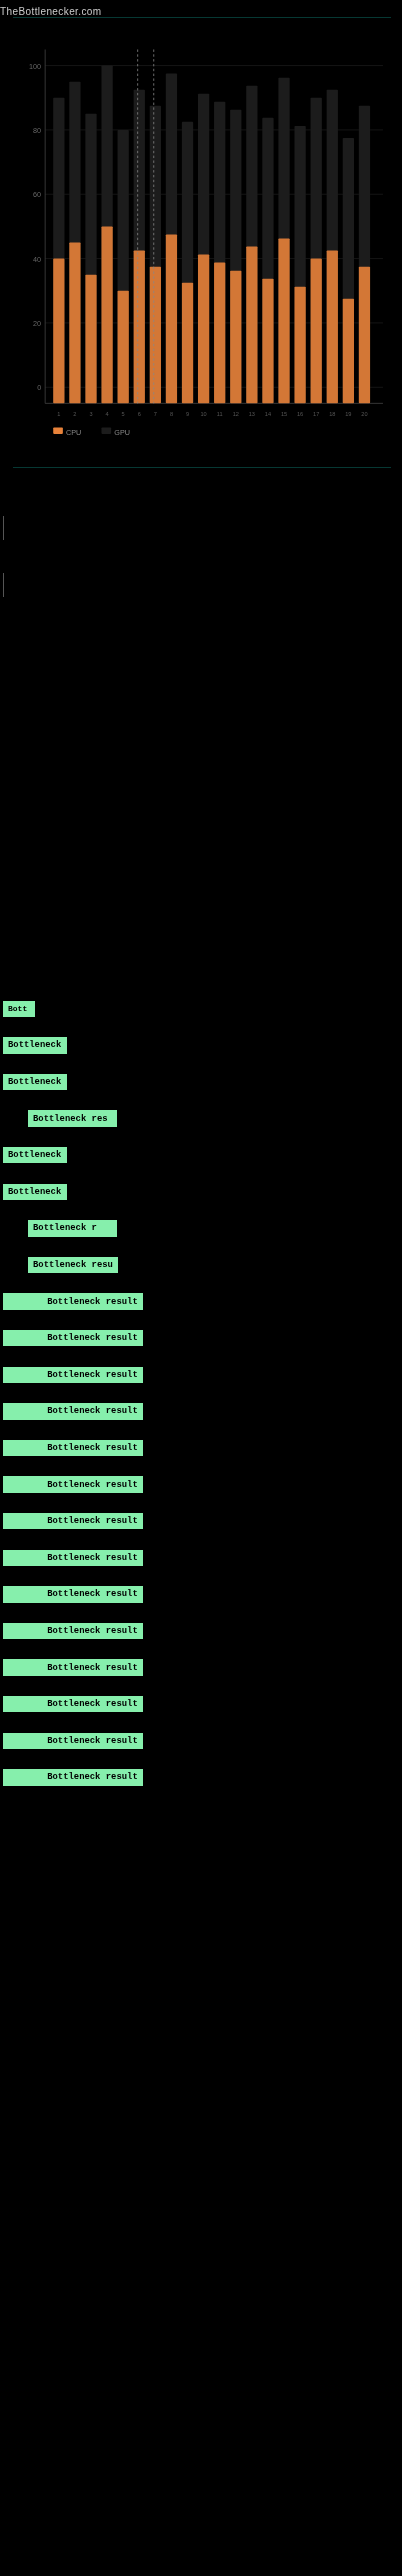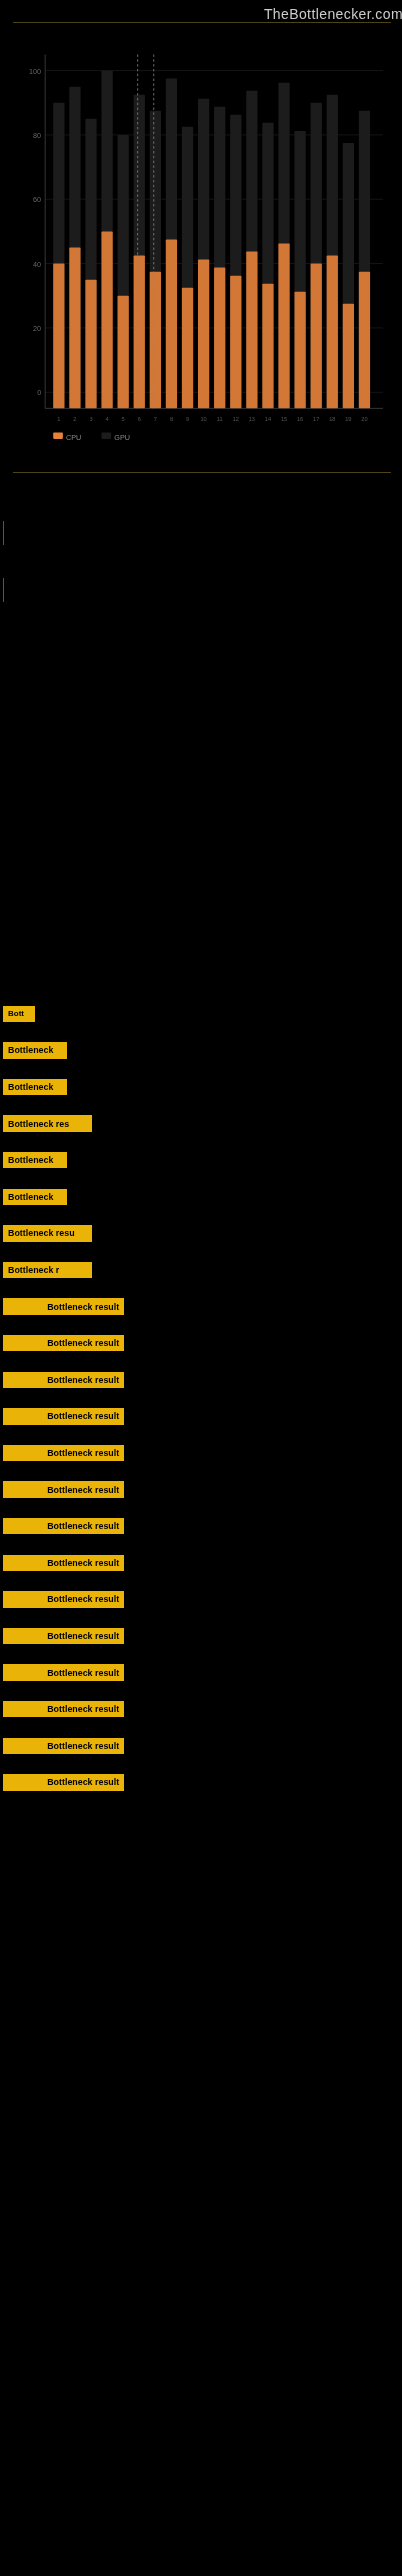--- a/index.html
+++ b/index.html
@@ -11,75 +11,77 @@
     body {
       background-color: #000000;
       width: 403px;
       min-height: 2576px;
       font-family: Arial, sans-serif;
       position: relative;
     }
 
     .site-title {
       color: #cccccc;
-      font-size: 14px;
-      text-align: right;
+      font-size: 10px;
+      text-align: left;
       padding-top: 6.4px;
       letter-spacing: 0.4px;
     }
 
     
     .results-section {
       padding: 8px 0;
     }
 
     .result-item {
       display: flex;
       align-items: center;
       padding: 4.8px 3.2px;
       margin-bottom: 1.6px;
       min-height: 35px;
     }
 
     .result-badge {
-      background-color: #eab308;
+      background-color: #86efac;
       color: #000;
       font-size: 8.9px;
       font-weight: bold;
       padding: 3.2px 4.8px;
       white-space: nowrap;
       display: inline-block;
       min-width: 48px;
+      font-family: Liberation Mono, monospace;
     }
 
     .result-badge.small {
       min-width: 32px;
       font-size: 8px;
     }
 
     .result-badge.medium {
       min-width: 64px;
     }
 
     .result-badge.large {
       min-width: 89px;
+      margin-left: 25px;
     }
 
     .result-badge.full {
       min-width: 105px;
       padding-left: 44px;
     }
 
     
     .chart-container {
       width: 378px;
       height: 451px;
       position: relative;
       margin: 0 auto;
-      background: #fde047;
+      background: #14b8a6;
     }
   </style>
 </head>
 <body>
 
 <div class="site-title">TheBottlenecker.com</div>
 
 <div class="chart-container">
   <svg width="378" height="451" viewBox="0 0 470 560" style="display:block; margin:0 auto;">
 
@@ -206,28 +208,28 @@
   <div class="result-item">
     <span class="result-badge medium">Bottleneck</span>
   </div>
 
 
   <div class="result-item">
     <span class="result-badge medium">Bottleneck</span>
   </div>
 
   <div class="result-item">
+    <span class="result-badge large">Bottleneck r</span>
+  </div>
+
+  <div class="result-item">
     <span class="result-badge large">Bottleneck resu</span>
   </div>
 
   <div class="result-item">
-    <span class="result-badge large">Bottleneck r</span>
-  </div>
-
-  <div class="result-item">
     <span class="result-badge full">Bottleneck result</span>
   </div>
 
   <div class="result-item">
     <span class="result-badge full">Bottleneck result</span>
   </div>
 
   <div class="result-item">
     <span class="result-badge full">Bottleneck result</span>
   </div>

